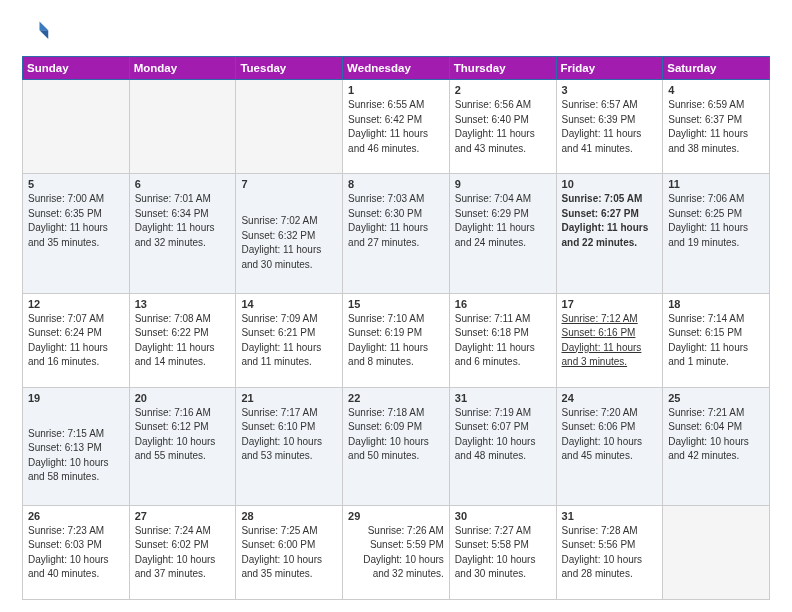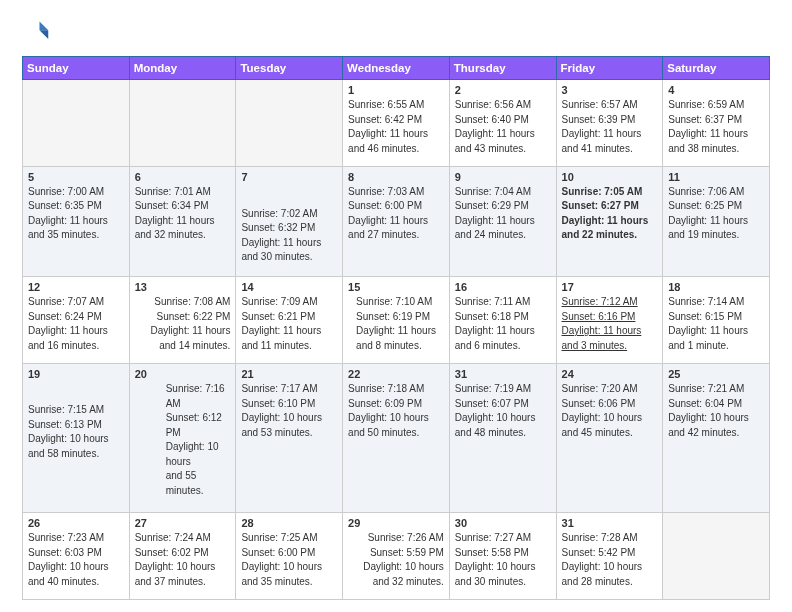--- a/index.html
+++ b/index.html
@@ -55,21 +55,21 @@
       color: #555;
     }
     .calendar {
       flex: 1;
       border: 1px solid #ccc;
       border-collapse: collapse;
       width: 100%;
       table-layout: fixed;
     }
     .calendar th {
-      background: #8b5cf6;
+      background: #a21caf;
       color: #fff;
       font-size: 11.5px;
       font-weight: 600;
       padding: 5px 4px;
       text-align: left;
       border: 1px solid #2d6aa8;
     }
     .calendar td {
       border: 1px solid #ccc;
       vertical-align: top;
@@ -180,21 +180,21 @@
           <td>
             <div class="day-number">7</div>
             <div class="day-info" style="white-space: pre-line; margin-top: 24px;">Sunrise: 7:02 AM
 Sunset: 6:32 PM
 Daylight: 11 hours
 and 30 minutes.</div>
           </td>
           <td>
             <div class="day-number">8</div>
             <div class="day-info" style="white-space: pre-line;">Sunrise: 7:03 AM
-Sunset: 6:00 PM
+Sunset: 6:30 PM
 Daylight: 11 hours
 and 27 minutes.</div>
           </td>
           <td>
             <div class="day-number">9</div>
             <div class="day-info" style="white-space: pre-line;">Sunrise: 7:04 AM
 Sunset: 6:29 PM
 Daylight: 11 hours
 and 24 minutes.</div>
           </td>
@@ -216,35 +216,35 @@
         <tr>
           <td>
             <div class="day-number">12</div>
             <div class="day-info" style="white-space: pre-line;">Sunrise: 7:07 AM
 Sunset: 6:24 PM
 Daylight: 11 hours
 and 16 minutes.</div>
           </td>
           <td>
             <div class="day-number">13</div>
-            <div class="day-info" style="white-space: pre-line; text-align: right;">Sunrise: 7:08 AM
+            <div class="day-info" style="white-space: pre-line;">Sunrise: 7:08 AM
 Sunset: 6:22 PM
 Daylight: 11 hours
 and 14 minutes.</div>
           </td>
           <td>
             <div class="day-number">14</div>
             <div class="day-info" style="white-space: pre-line;">Sunrise: 7:09 AM
 Sunset: 6:21 PM
 Daylight: 11 hours
 and 11 minutes.</div>
           </td>
           <td>
             <div class="day-number">15</div>
-            <div class="day-info" style="white-space: pre-line; margin-left: 8px;">Sunrise: 7:10 AM
+            <div class="day-info" style="white-space: pre-line;">Sunrise: 7:10 AM
 Sunset: 6:19 PM
 Daylight: 11 hours
 and 8 minutes.</div>
           </td>
           <td>
             <div class="day-number">16</div>
             <div class="day-info" style="white-space: pre-line;">Sunrise: 7:11 AM
 Sunset: 6:18 PM
 Daylight: 11 hours
 and 6 minutes.</div>
@@ -267,21 +267,21 @@
         <tr class="row-shaded">
           <td>
             <div class="day-number">19</div>
             <div class="day-info" style="white-space: pre-line; margin-top: 23px;">Sunrise: 7:15 AM
 Sunset: 6:13 PM
 Daylight: 10 hours
 and 58 minutes.</div>
           </td>
           <td>
             <div class="day-number">20</div>
-            <div class="day-info" style="white-space: pre-line; margin-left: 31px;">Sunrise: 7:16 AM
+            <div class="day-info" style="white-space: pre-line;">Sunrise: 7:16 AM
 Sunset: 6:12 PM
 Daylight: 10 hours
 and 55 minutes.</div>
           </td>
           <td>
             <div class="day-number">21</div>
             <div class="day-info" style="white-space: pre-line;">Sunrise: 7:17 AM
 Sunset: 6:10 PM
 Daylight: 10 hours
 and 53 minutes.</div>
@@ -347,21 +347,21 @@
           <td>
             <div class="day-number">30</div>
             <div class="day-info" style="white-space: pre-line;">Sunrise: 7:27 AM
 Sunset: 5:58 PM
 Daylight: 10 hours
 and 30 minutes.</div>
           </td>
           <td>
             <div class="day-number">31</div>
             <div class="day-info" style="white-space: pre-line;">Sunrise: 7:28 AM
-Sunset: 5:42 PM
+Sunset: 5:56 PM
 Daylight: 10 hours
 and 28 minutes.</div>
           </td>
           <td class="empty"></td>
         </tr>
       </tbody>
   </table>
 </div>
 
 </body></html>

